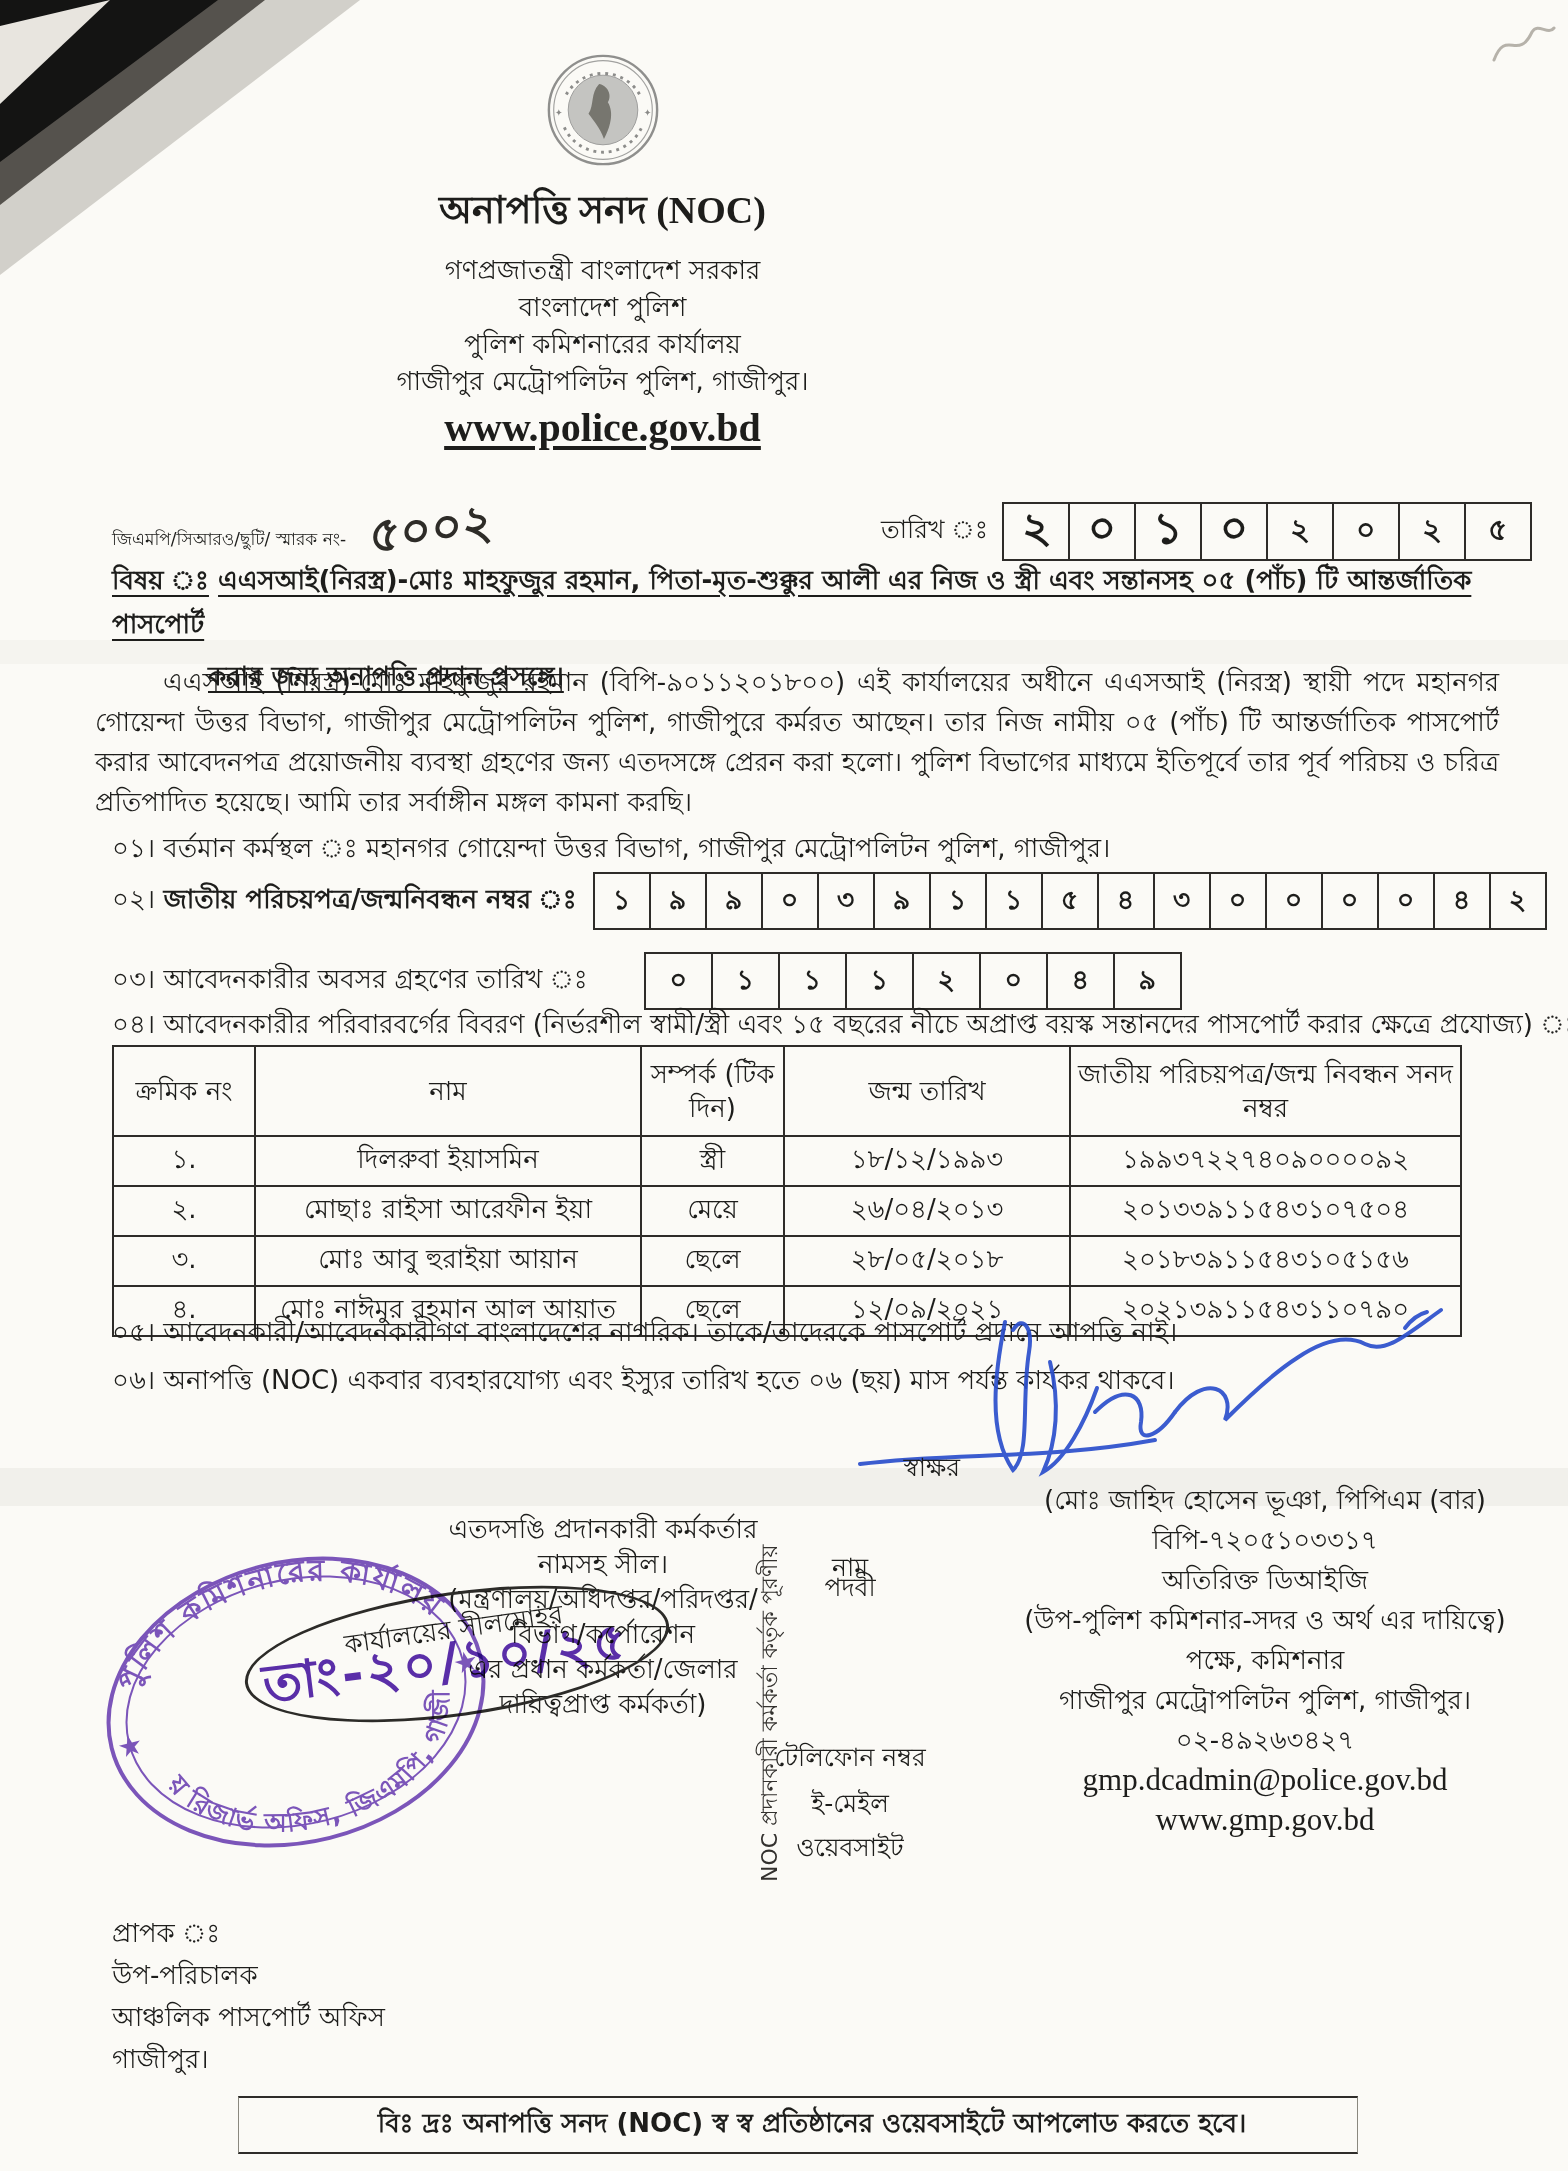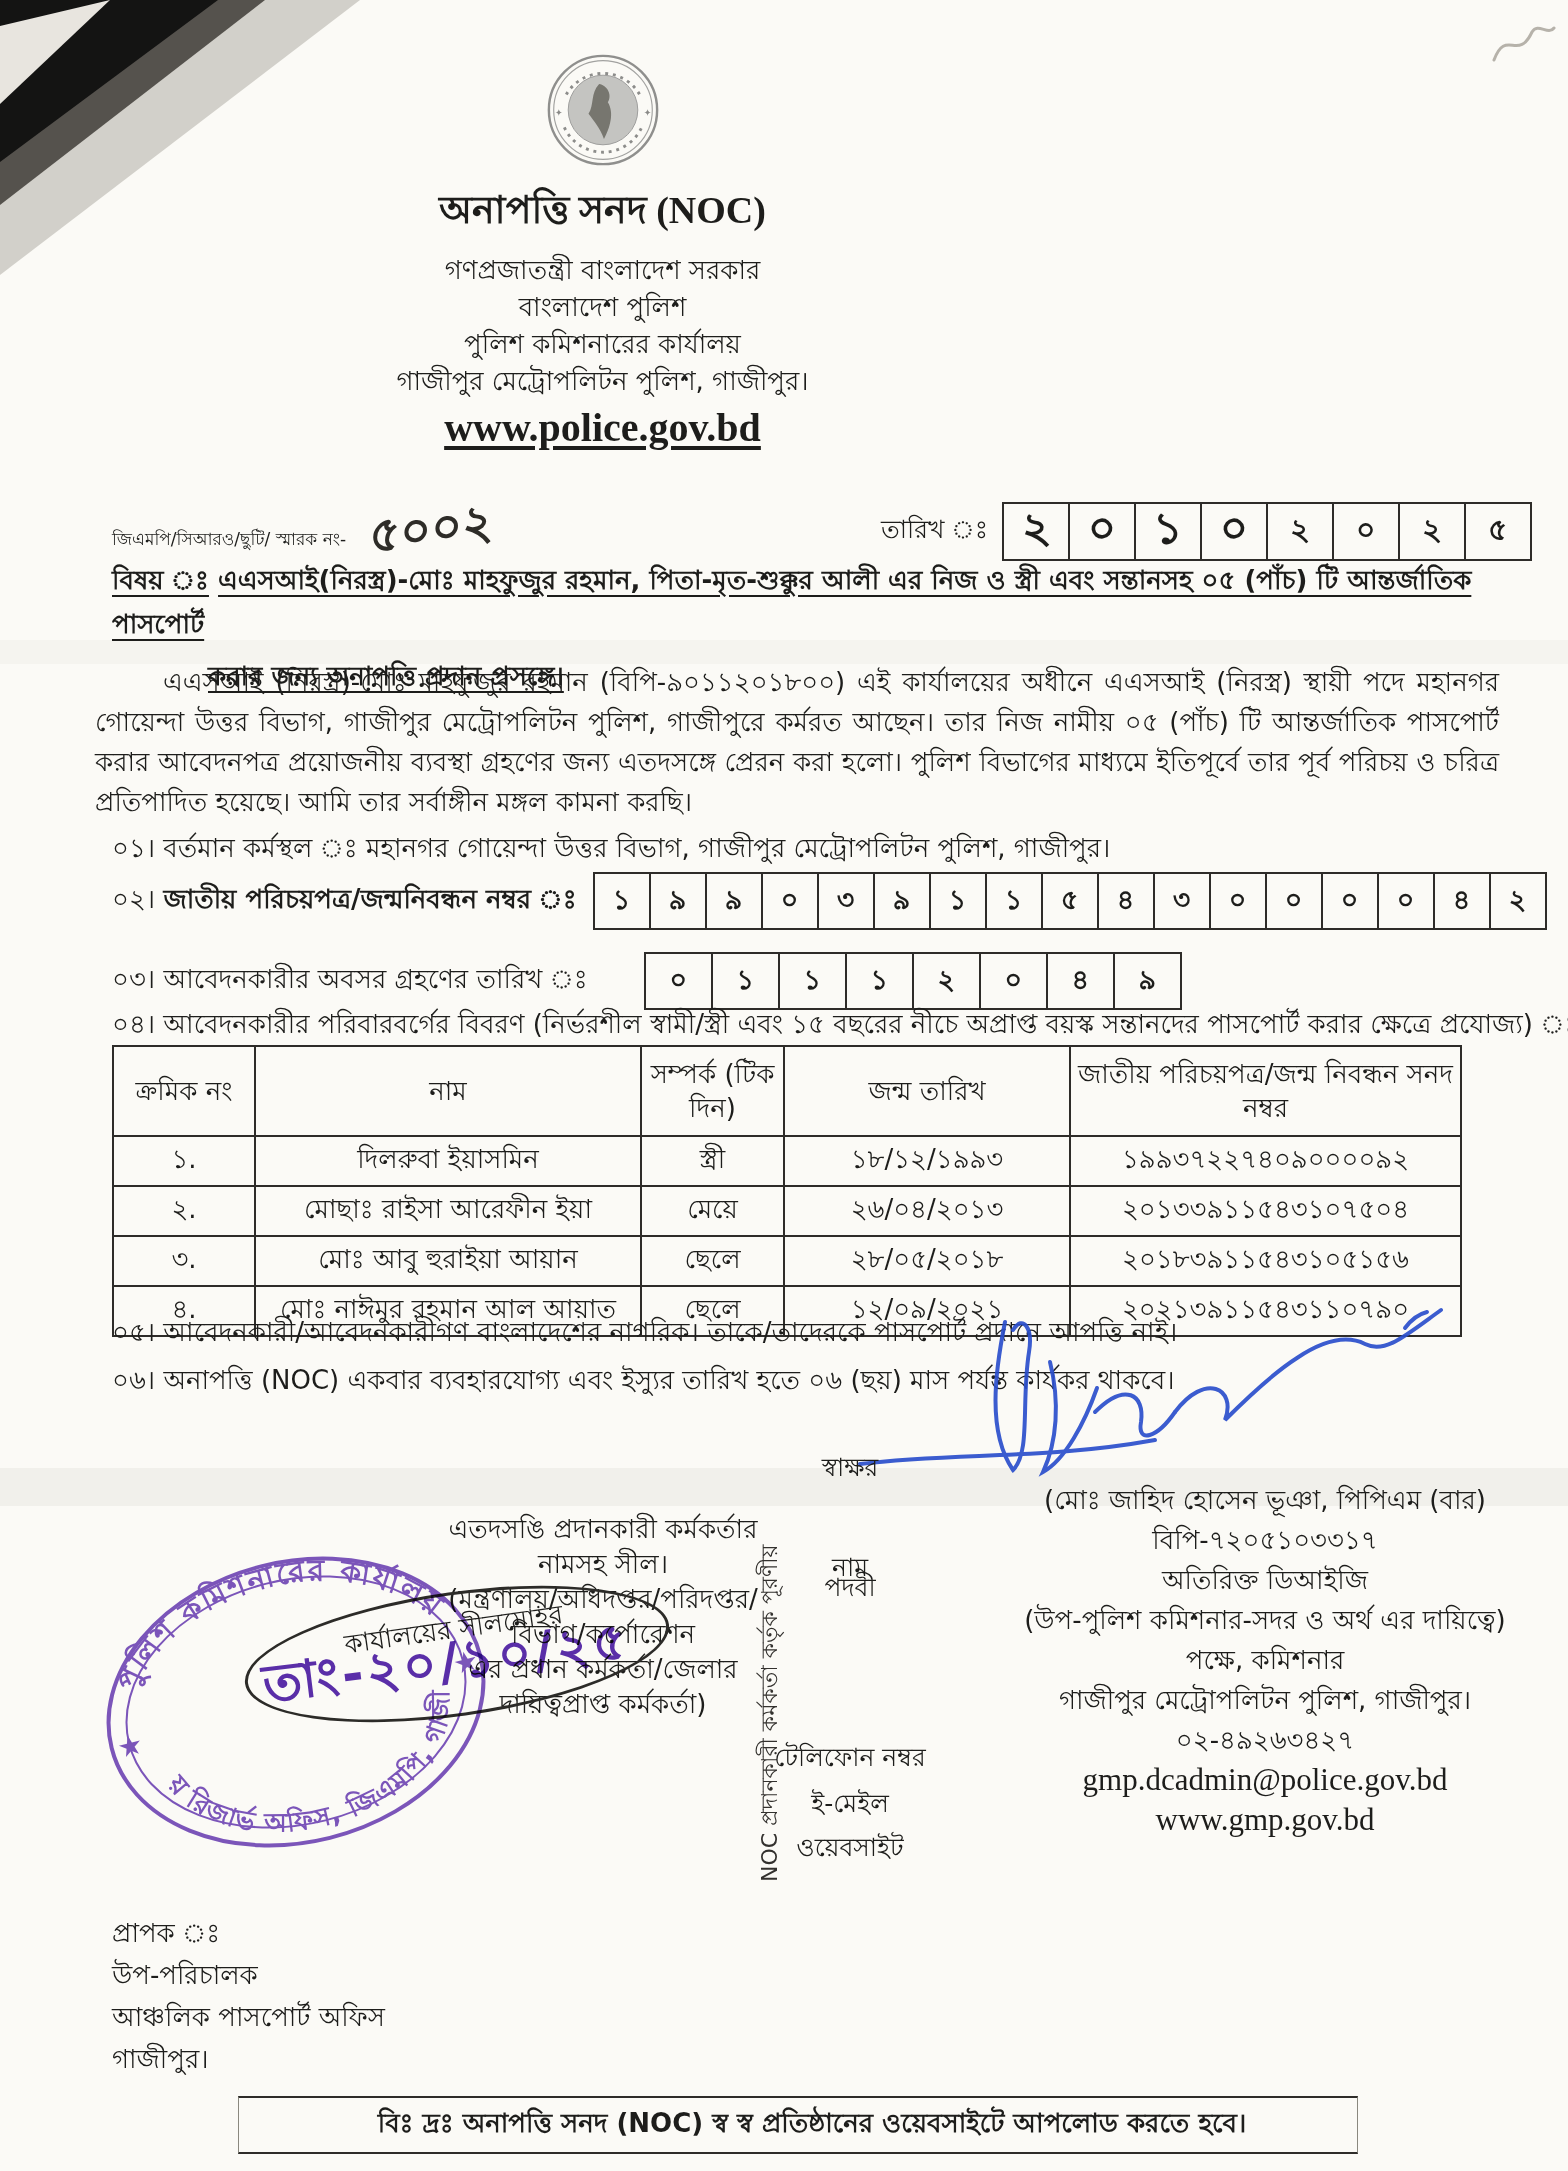--- a/index.html
+++ b/index.html
@@ -312,21 +312,21 @@
       <path d="M160,30 C150,80 142,140 168,178 C186,160 176,110 184,60 C188,36 178,22 168,38"></path>
       <path d="M205,70 C215,110 212,150 198,180 C220,168 240,130 252,96"></path>
       <path d="M250,120 C280,90 300,102 296,130 C292,152 312,146 330,120"></path>
       <path d="M330,120 C360,80 392,96 380,128 C404,104 430,80 452,66 C476,50 500,42 520,52 C540,62 560,44 596,18"></path>
       <path d="M560,36 C566,28 574,22 582,20"></path>
     </g>
   </svg>
 
   <div class="abs vert" style="left:752px;top:1882px;">NOC প্রদানকারী কর্মকর্তা কর্তৃক পূরণীয়</div>
 
-  <div class="abs siglabel" style="left:740px;top:1448px;">স্বাক্ষর</div>
+  <div class="abs siglabel" style="left:740px;top:1448px;text-align:right;">স্বাক্ষর</div>
   <div class="abs siglabel" style="left:740px;top:1548px;">নাম</div>
   <div class="abs siglabel" style="left:740px;top:1568px;">পদবী</div>
   <div class="abs siglabel" style="left:740px;top:1738px;">টেলিফোন নম্বর</div>
   <div class="abs siglabel" style="left:740px;top:1784px;">ই-মেইল</div>
   <div class="abs siglabel" style="left:740px;top:1828px;">ওয়েবসাইট</div>
 
   <div class="abs officer" style="left:975px;top:1480px;width:580px;">
     <div>(মোঃ জাহিদ হোসেন ভূঞা, পিপিএম (বার)</div>
     <div>বিপি-৭২০৫১০৩৩১৭</div>
     <div>অতিরিক্ত ডিআইজি</div>

